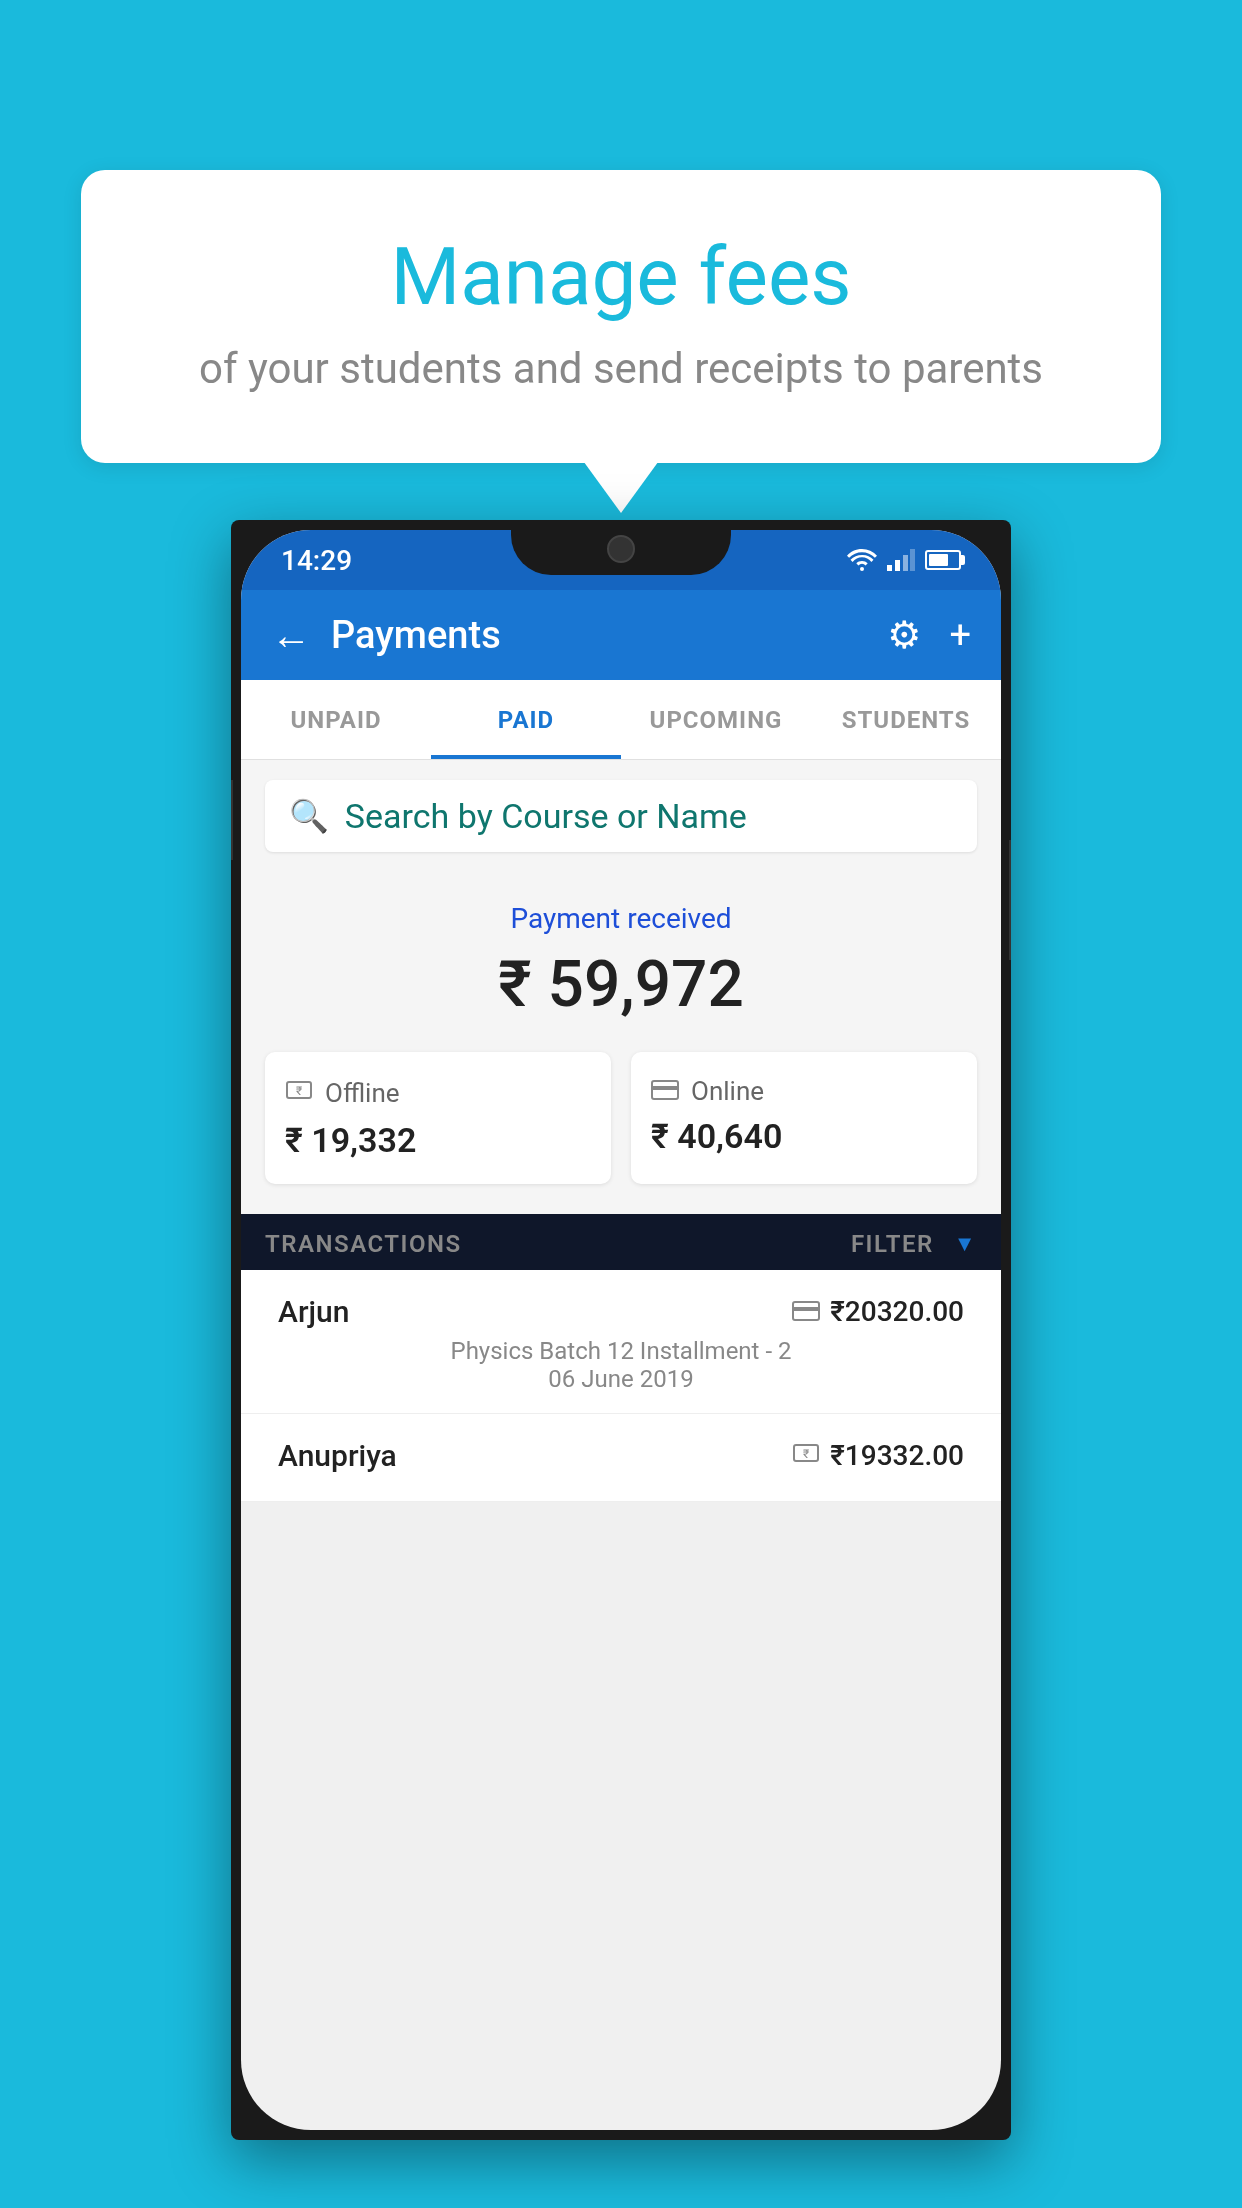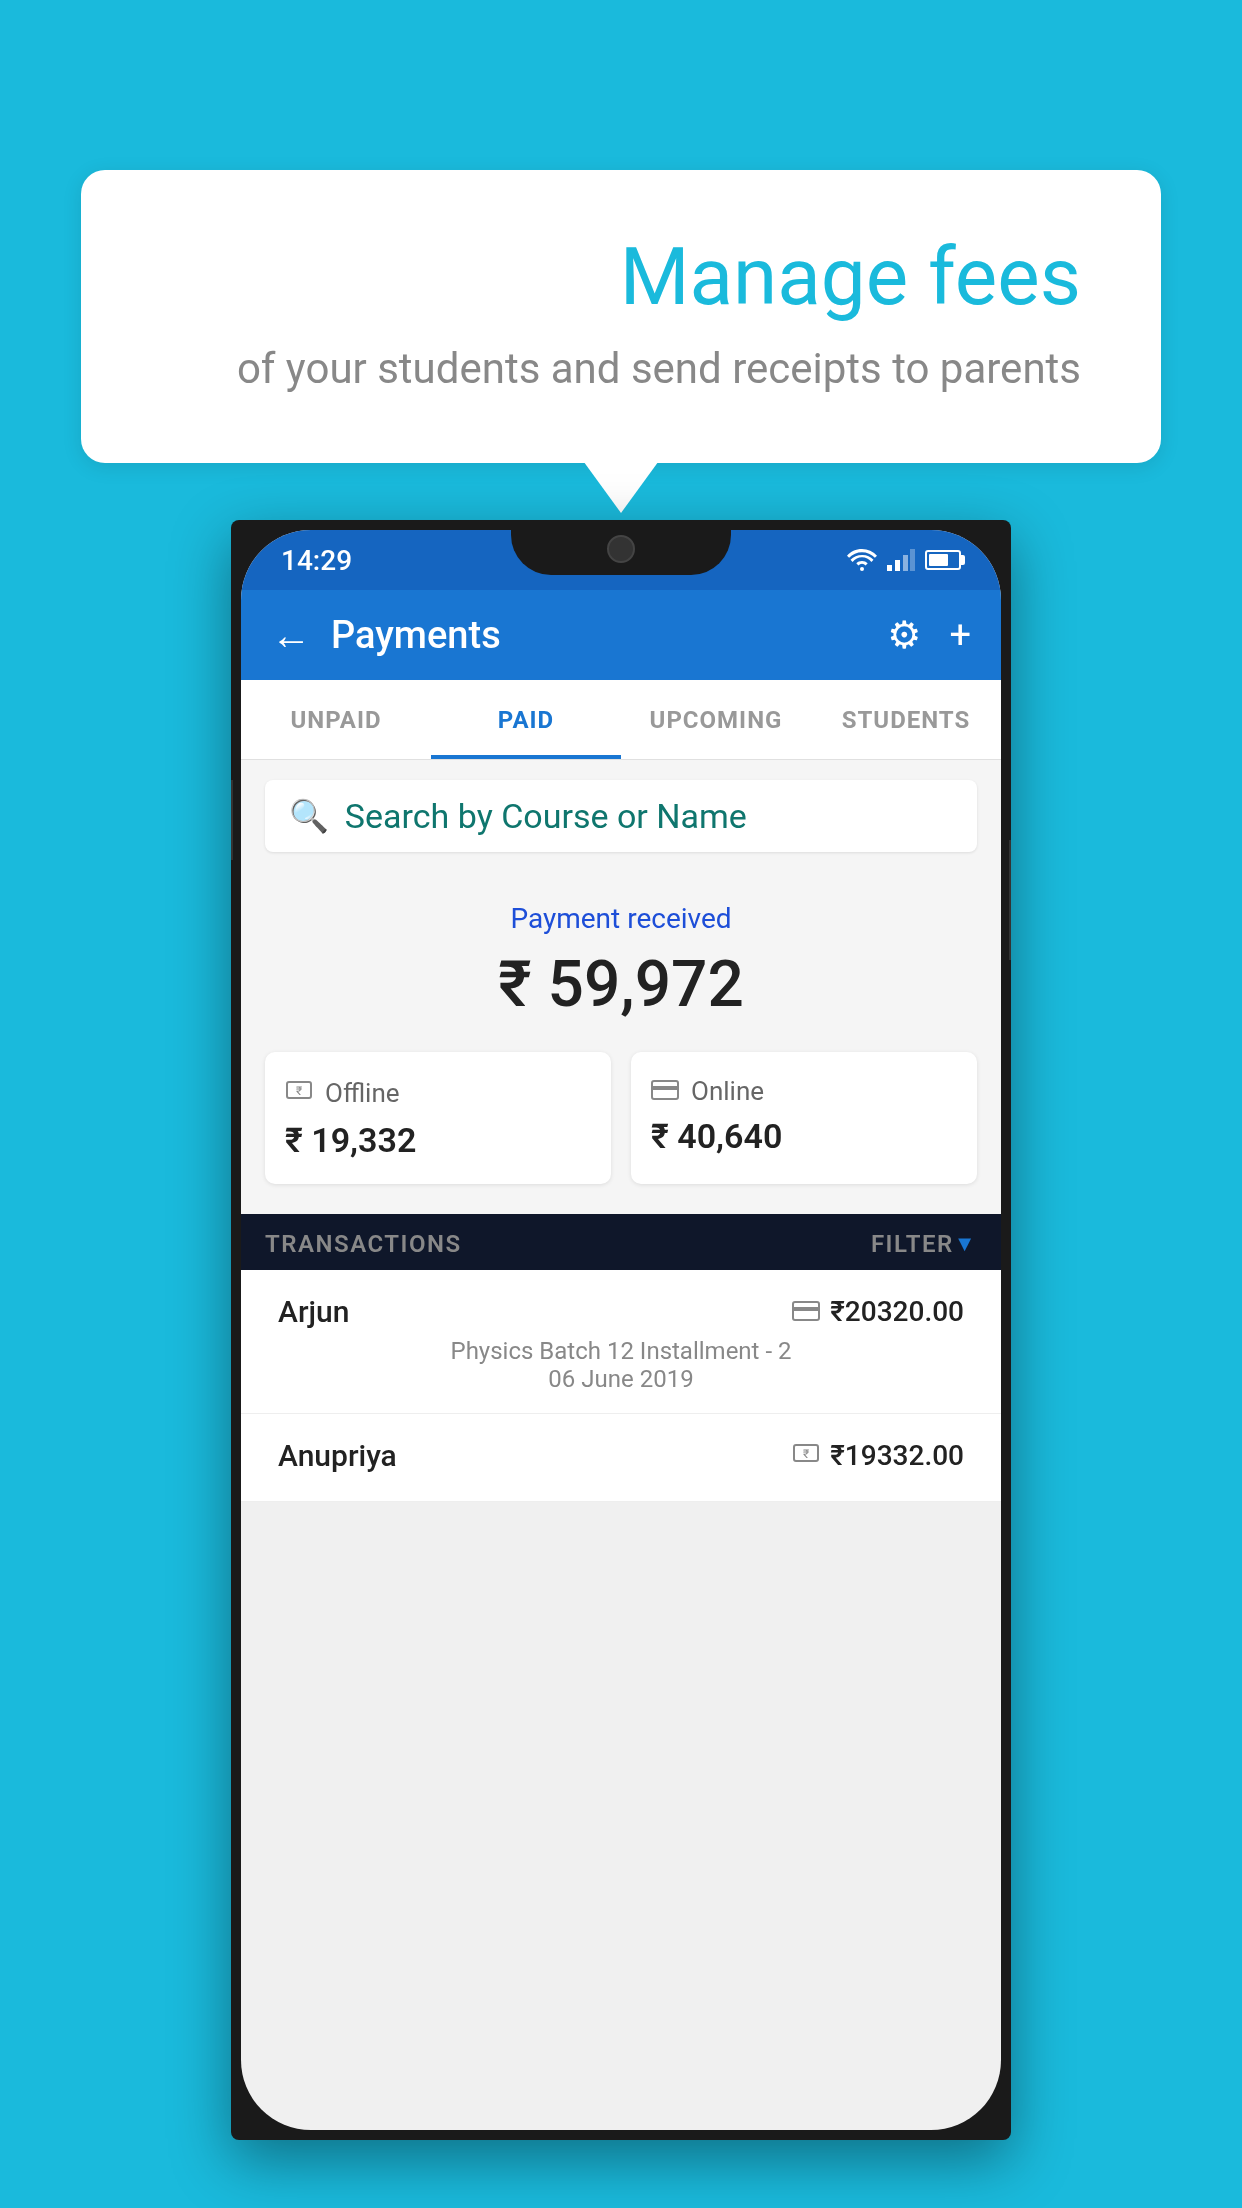--- a/index.html
+++ b/index.html
@@ -16,21 +16,21 @@
       position: relative;
     }
 
     
     .speech-bubble {
       background: #fff;
       border-radius: 24px;
       padding: 60px 80px 70px;
       margin-top: 170px;
       width: 1080px;
-      text-align: right;
+      text-align: center;
       position: relative;
       box-shadow: 0 4px 20px rgba(0,0,0,0.1);
     }
 
     .speech-bubble::after {
       content: '';
       position: absolute;
       bottom: -50px;
       left: 50%;
       transform: translateX(-50%);
@@ -334,21 +334,21 @@
       letter-spacing: 1.5px;
     }
 
     .filter-label {
       color: #888;
       font-size: 24px;
       font-weight: 600;
       letter-spacing: 1.5px;
       display: flex;
       align-items: center;
-      gap: 0;
+      gap: 20px;
       cursor: pointer;
     }
 
     .filter-triangle {
       color: #1976D2;
       font-size: 22px;
     }
 
     
     .transaction-list {

